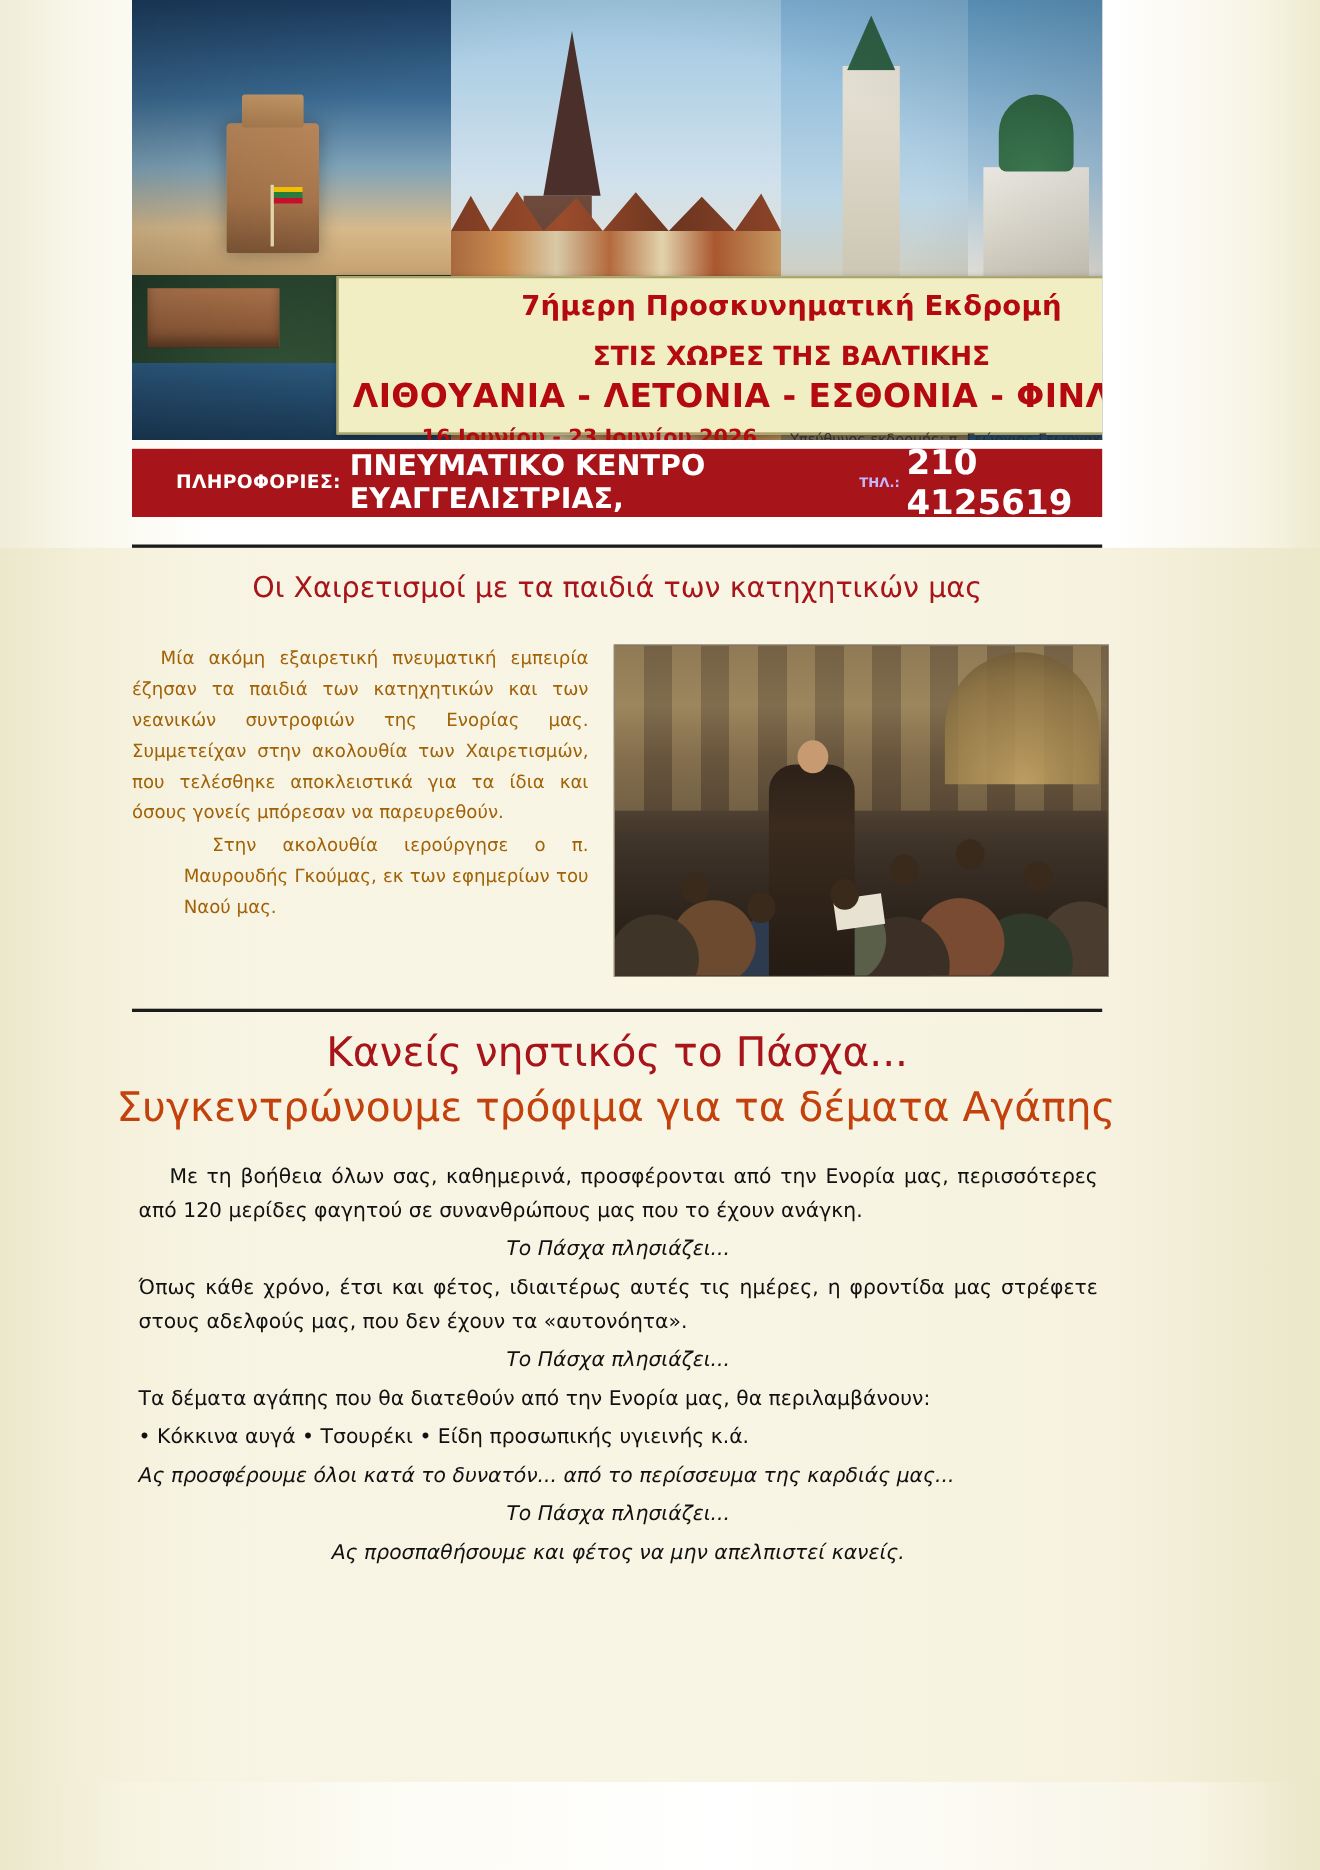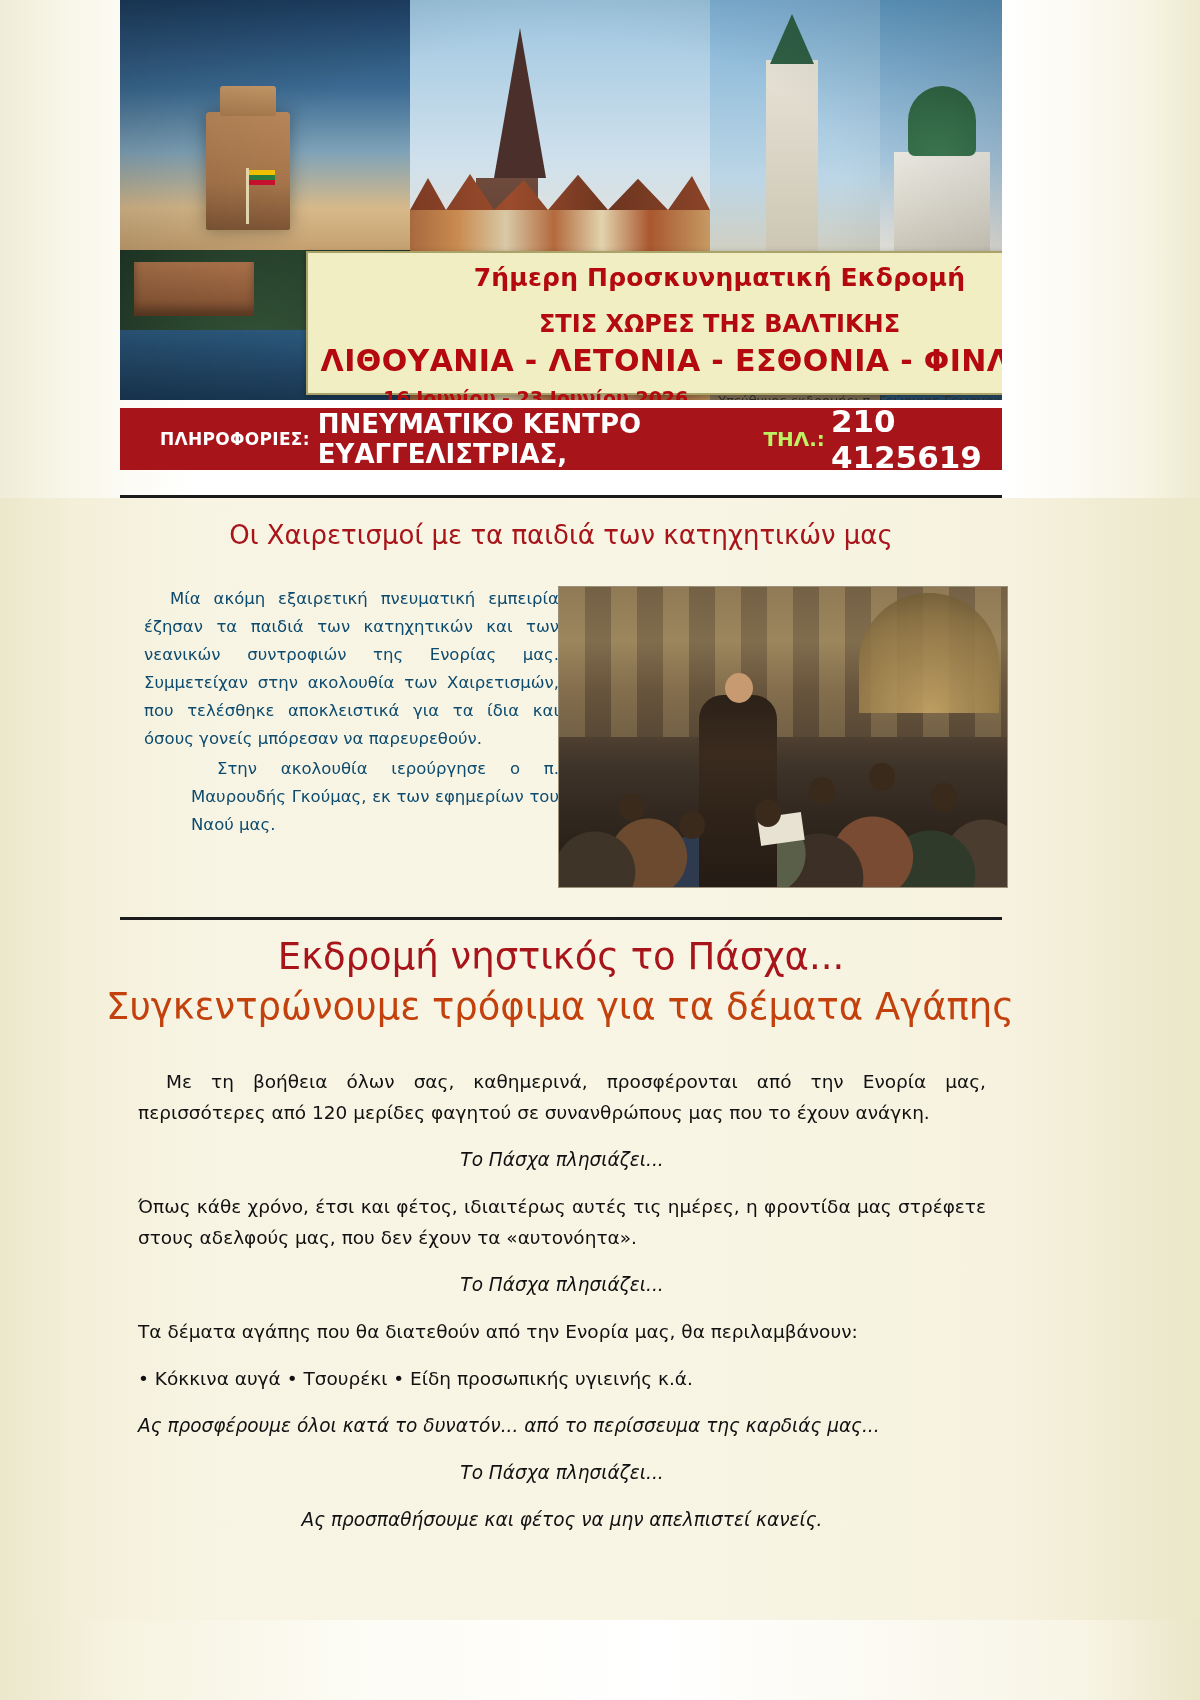--- a/index.html
+++ b/index.html
@@ -224,22 +224,22 @@
     font-weight: bold;
     letter-spacing: 0.3px;
   }
   .ib-big {
     color: #ffffff;
     font-size: 26px;
     font-weight: bold;
     margin-left: 8px;
   }
   .ib-mid {
-    color: #bef264;
-    font-size: 20px;
+    color: #c4b5fd;
+    font-size: 12px;
     font-weight: bold;
     margin-left: 6px;
   }
   .ib-phone {
     color: #ffffff;
     font-size: 31px;
     font-weight: bold;
     margin-left: 6px;
   }
 
@@ -258,25 +258,25 @@
   .sec1-title {
     position: absolute;
     left: 120px; top: 520px; width: 882px;
     text-align: center;
     color: #a71419;
     font-size: 26px;
     font-family: "DejaVu Sans", sans-serif;
   }
   .sec1-text {
     position: absolute;
-    left: 144px; top: 585px;
+    left: 120px; top: 585px;
     width: 415px;
     font-size: 16.5px;
     line-height: 28px;
-    color: #0c4a6e;
+    color: #a16207;
     text-align: justify;
   }
   .sec1-text p { margin: 0; text-indent: 26px; }
   .sec1-text p + p { margin-top: 2px; margin-left: 47px; }
 
   .photo {
     position: absolute;
     left: 558px; top: 586px;
     width: 448px; height: 300px;
     overflow: hidden;
@@ -345,21 +345,21 @@
     font-size: 37px;
   }
   .sec2-body {
     position: absolute;
     left: 122px; top: 1050px;
     width: 880px;
     font-size: 18.5px;
     line-height: 31px;
     color: #111;
   }
-  .sec2-body p { margin: 16px; }
+  .sec2-body p { margin: 4px; }
   .just { text-align: justify; text-indent: 28px; }
   .ctr-it { text-align: center; font-style: italic; }
   .it { font-style: italic; }
 </style>
 </head>
 <body>
 
 <div class="page">
   <div class="band-white-top"></div>
   <div class="band-cream-1"></div>
@@ -433,21 +433,21 @@
   <div class="ph-head" style="left:250px; top:190px;"></div>
   <div class="ph-head" style="left:310px; top:176px;"></div>
   <div class="ph-head" style="left:372px; top:196px;"></div>
   <div class="ph-head" style="left:60px;  top:206px;"></div>
   <div class="ph-head" style="left:120px; top:224px;"></div>
   <div class="ph-head" style="left:196px; top:212px;"></div>
 </div>
 
 <div class="rule r2"></div>
 
-<div class="sec2-title1">Εκδρομή νηστικός το Πάσχα...</div>
+<div class="sec2-title1">Κανείς νηστικός το Πάσχα...</div>
 <div class="sec2-title2">Συγκεντρώνουμε τρόφιμα για τα δέματα Αγάπης</div>
 
 <div class="sec2-body">
   <p class="just">Με τη βοήθεια όλων σας, καθημερινά, προσφέρονται από την Ενορία μας, περισσότερες από 120 μερίδες φαγητού σε συνανθρώπους μας που το έχουν ανάγκη.</p>
   <p class="ctr-it">Το Πάσχα πλησιάζει...</p>
   <p class="just" style="text-indent:0">Όπως κάθε χρόνο, έτσι και φέτος, ιδιαιτέρως αυτές τις ημέρες, η φροντίδα μας στρέφετε στους αδελφούς μας, που δεν έχουν τα «αυτονόητα».</p>
   <p class="ctr-it">Το Πάσχα πλησιάζει...</p>
   <p>Τα δέματα αγάπης που θα διατεθούν από την Ενορία μας, θα περιλαμβάνουν:</p>
   <p>• Κόκκινα αυγά • Τσουρέκι • Είδη προσωπικής υγιεινής κ.ά.</p>
   <p class="it">Ας προσφέρουμε όλοι κατά το δυνατόν... από το περίσσευμα της καρδιάς μας...</p>

